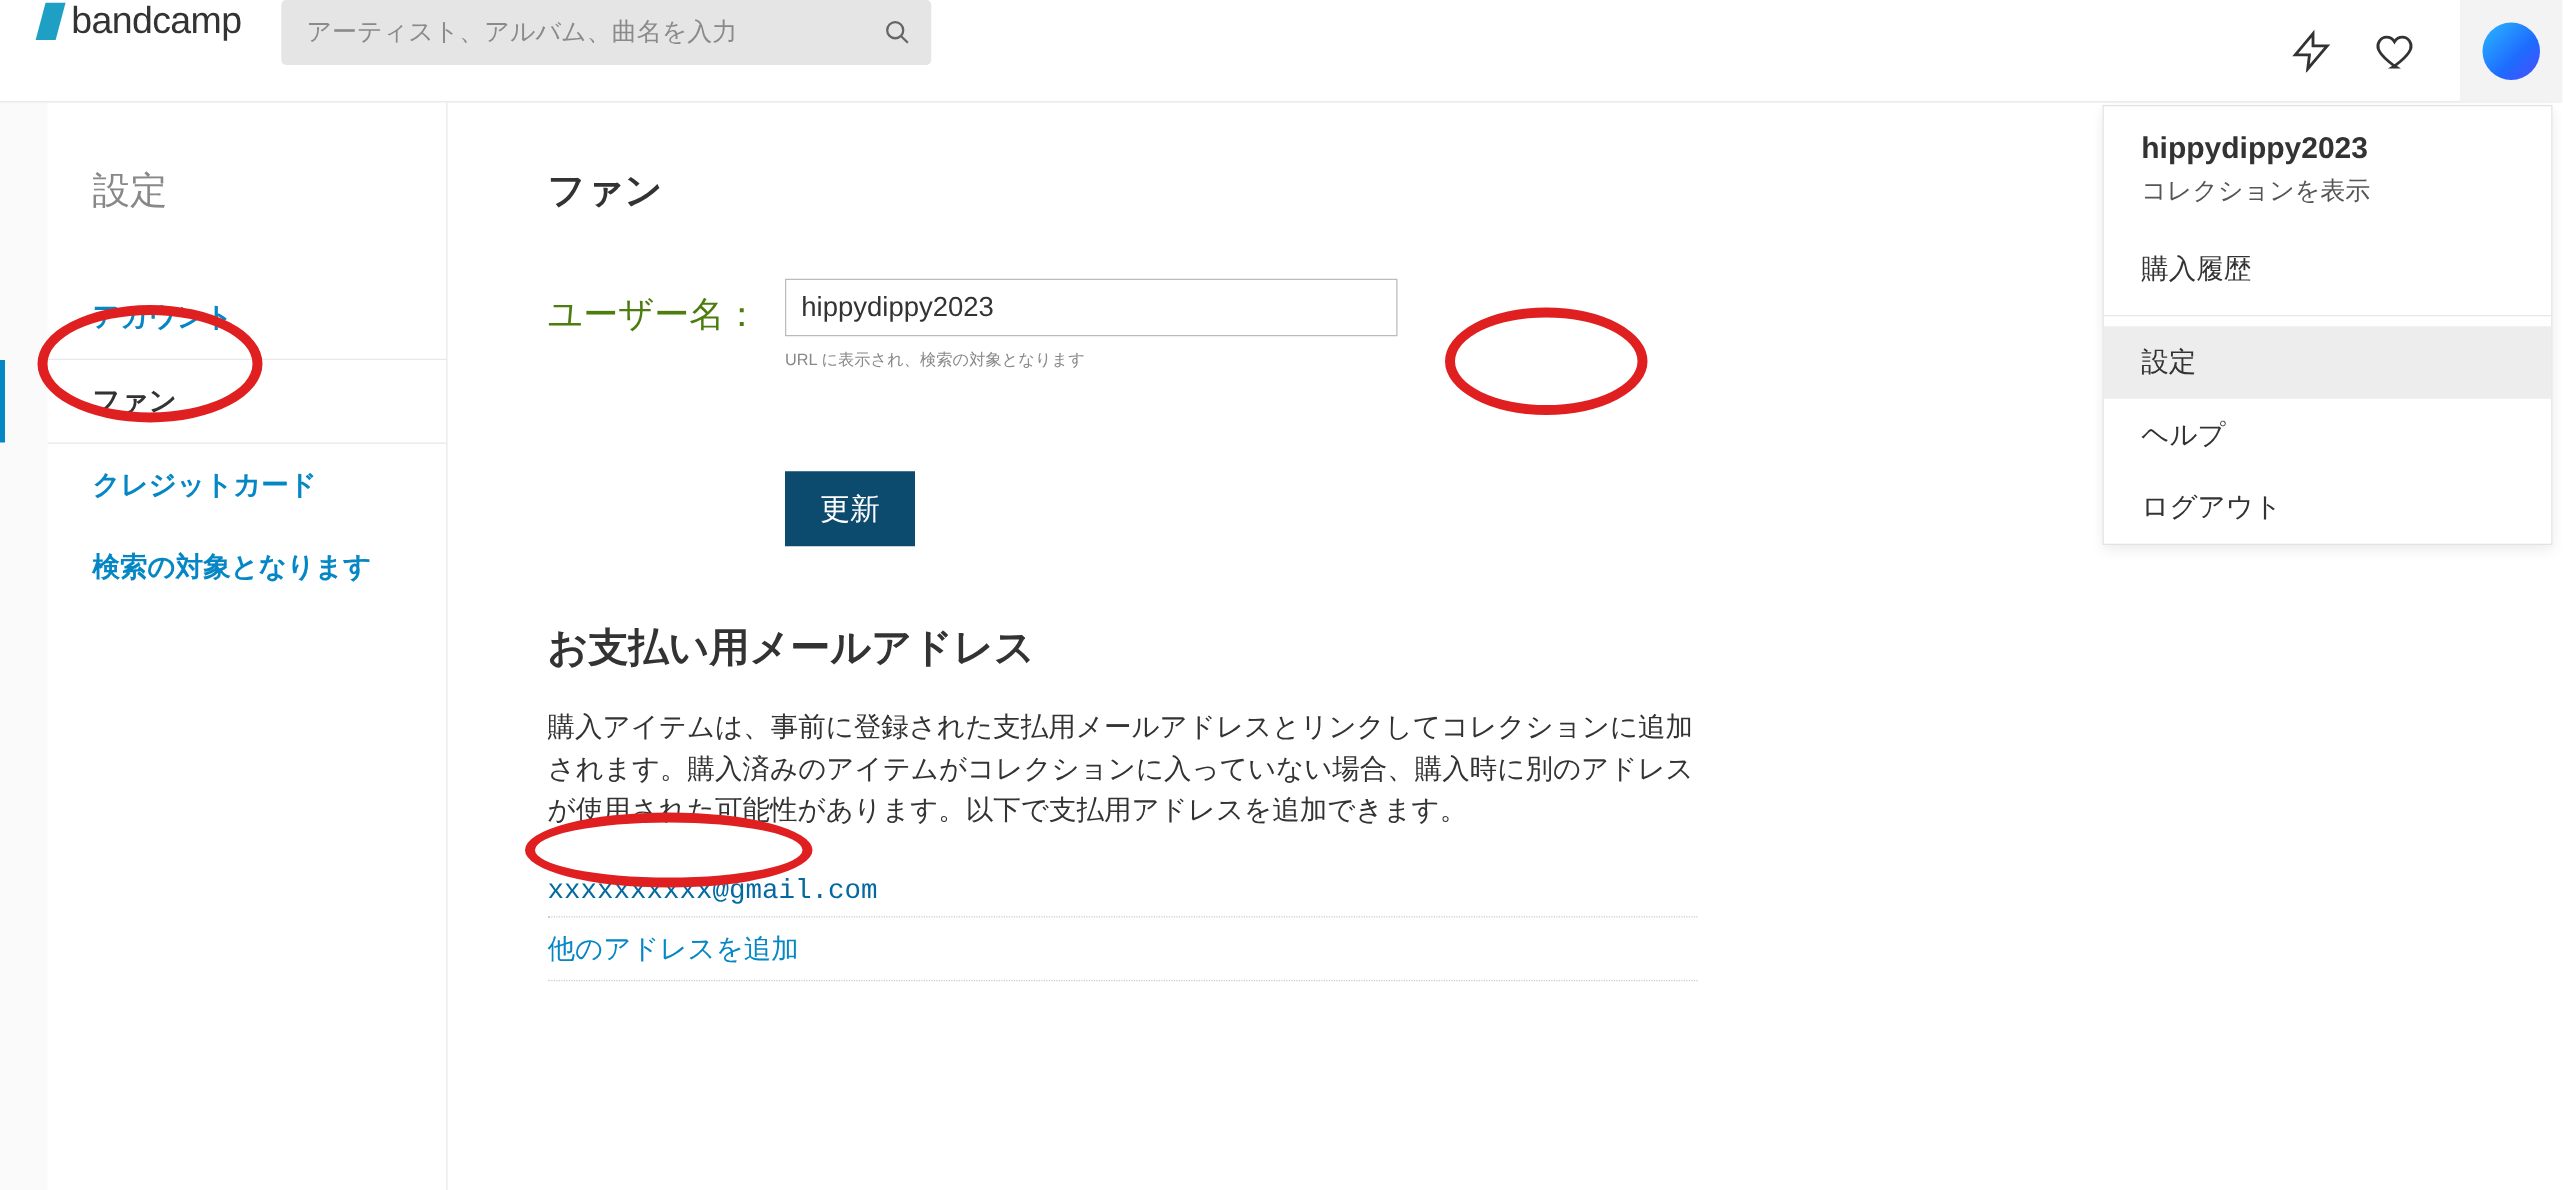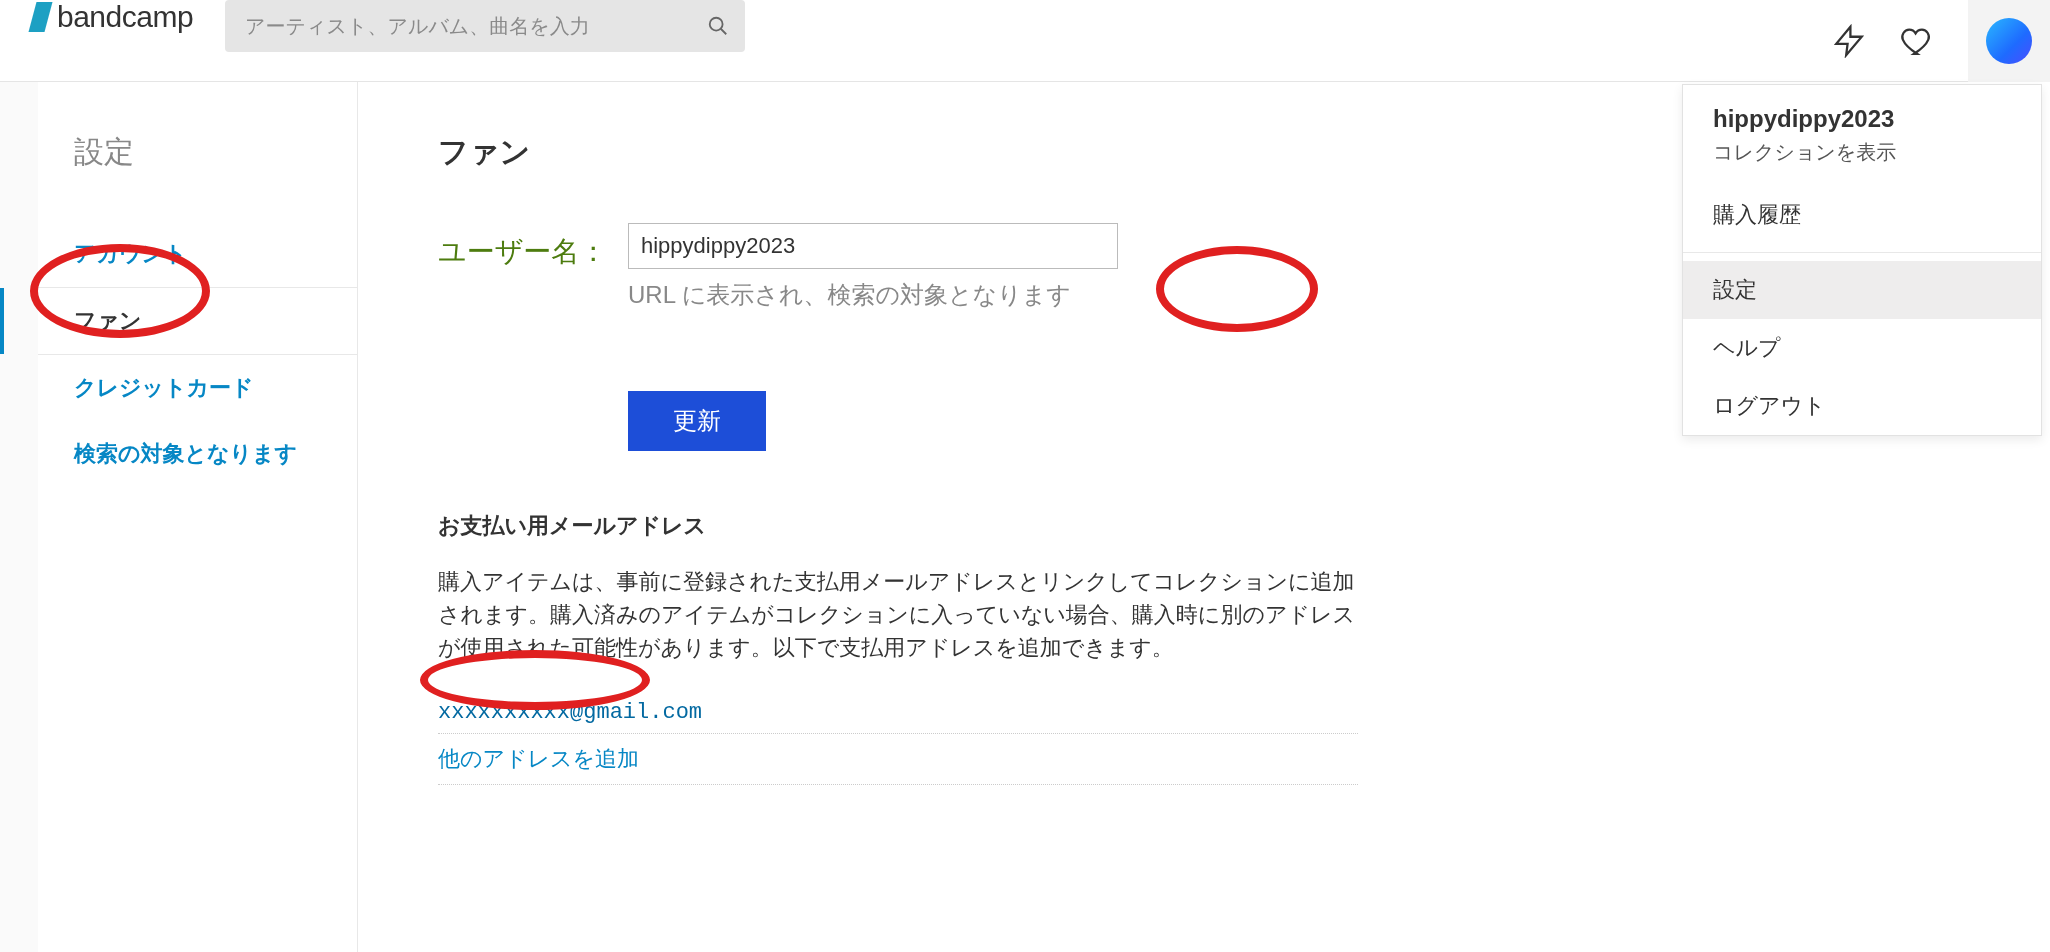--- a/index.html
+++ b/index.html
@@ -173,38 +173,38 @@
   .field-body { flex: 1; }
   .text-input {
     width: 490px;
     height: 46px;
     border: 1px solid #bbb;
     padding: 0 12px;
     font-size: 22px;
     color: #333;
   }
   .field-help {
-    font-size: 24px;
+    font-size: 13px;
     color: #888;
     margin-top: 10px;
   }
   .btn-row {
     margin-left: 190px;
     margin-bottom: 60px;
   }
   .update-btn {
-    background: #1d4ed8;
+    background: #0c4a6e;
     color: #fff;
     border: none;
-    padding: 14px 45px;
+    padding: 14px 28px;
     font-size: 24px;
     cursor: pointer;
   }
   .section-title {
-    font-size: 22px;
+    font-size: 32px;
     font-weight: 700;
     margin-bottom: 24px;
   }
   .section-desc {
     font-size: 22px;
     color: #333;
     line-height: 1.5;
     margin-bottom: 28px;
     max-width: 920px;
   }

